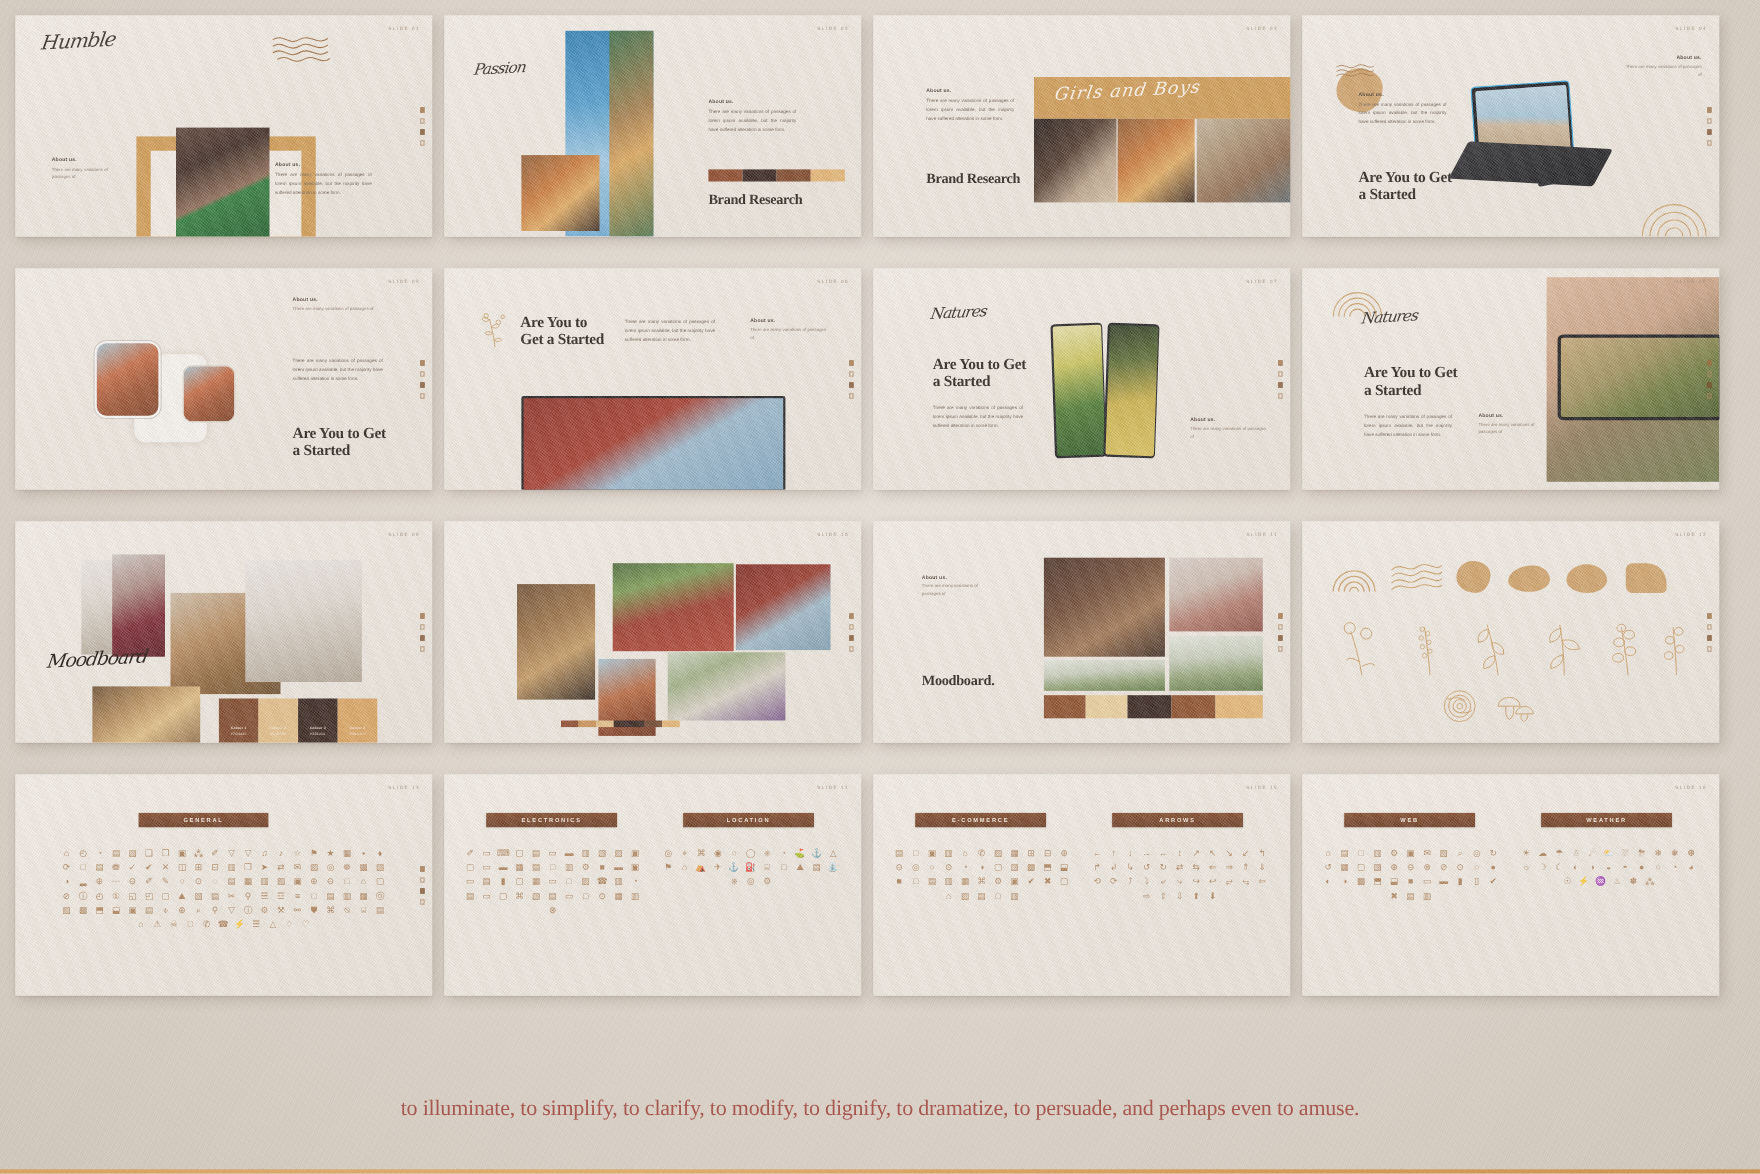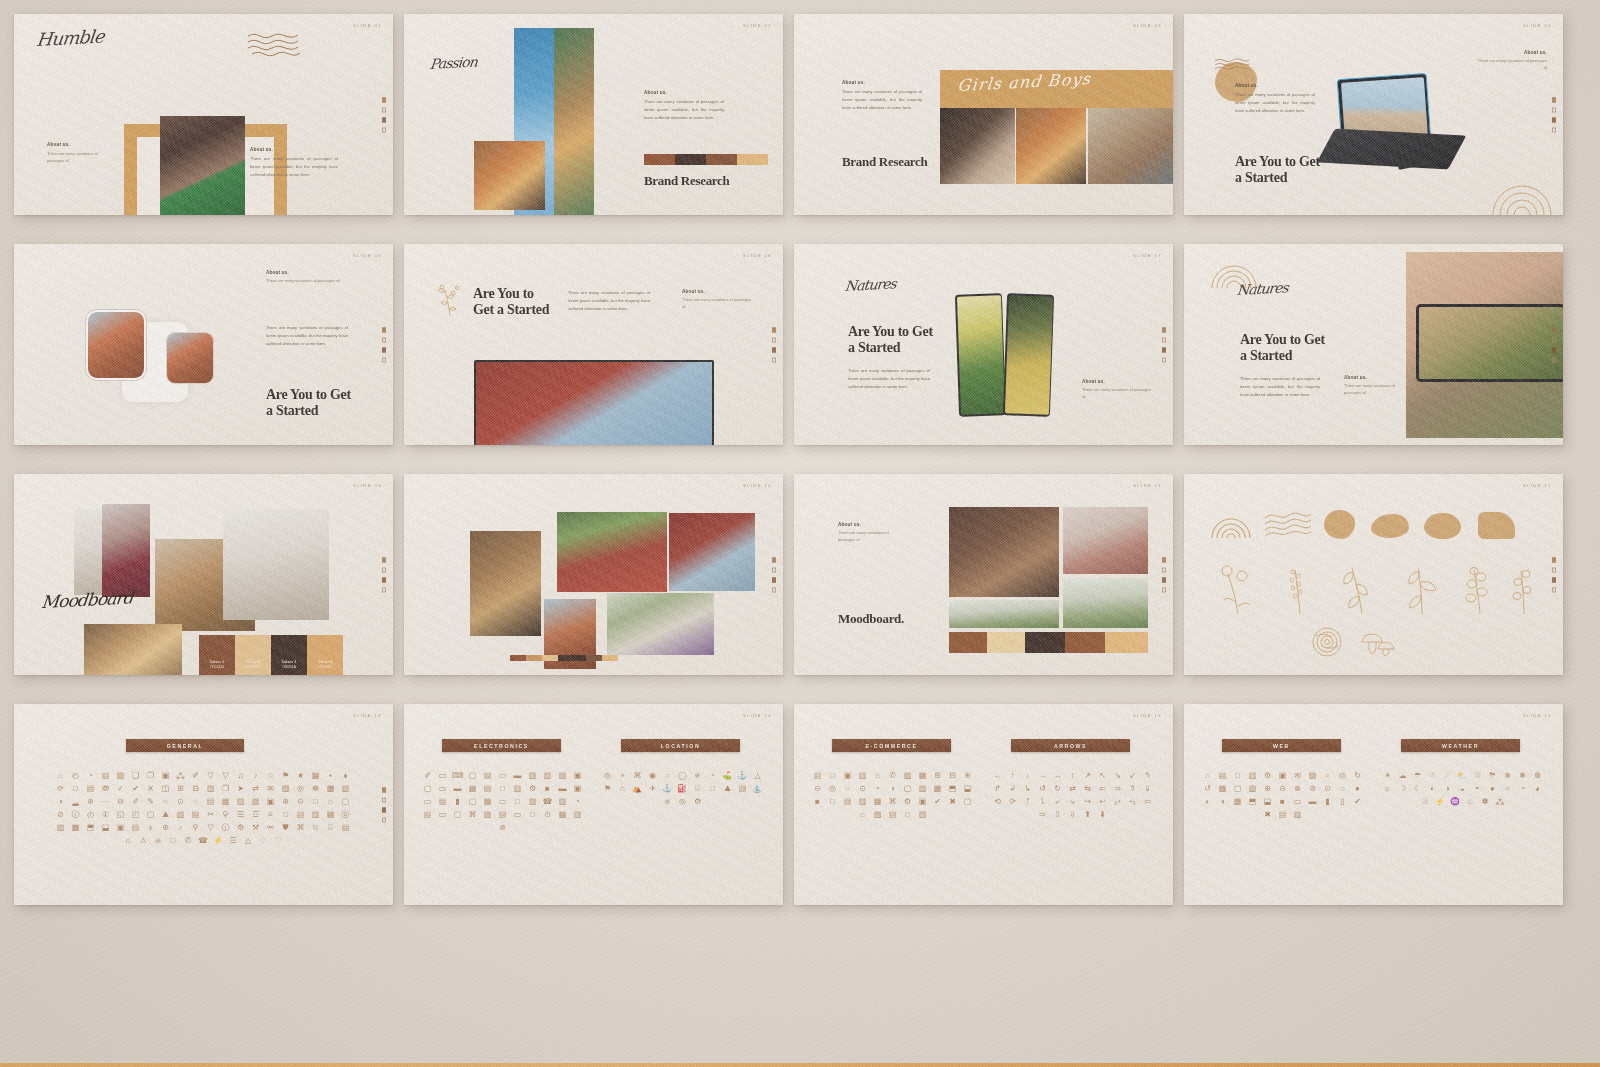--- a/index.html
+++ b/index.html
@@ -918,15 +918,16 @@
         <span>♒</span>
         <span>♨</span>
         <span>✽</span>
         <span>⁂</span>
       </div>
   </div>
 
 </div>
 
 <div class="quote">
+  <div>to illuminate, to simplify, to clarify, to modify, to dignify, to dramatize, to persuade, and perhaps even to amuse.</div>
 </div>
 
 <div class="bottom-rule"></div>
 
 </body></html>

